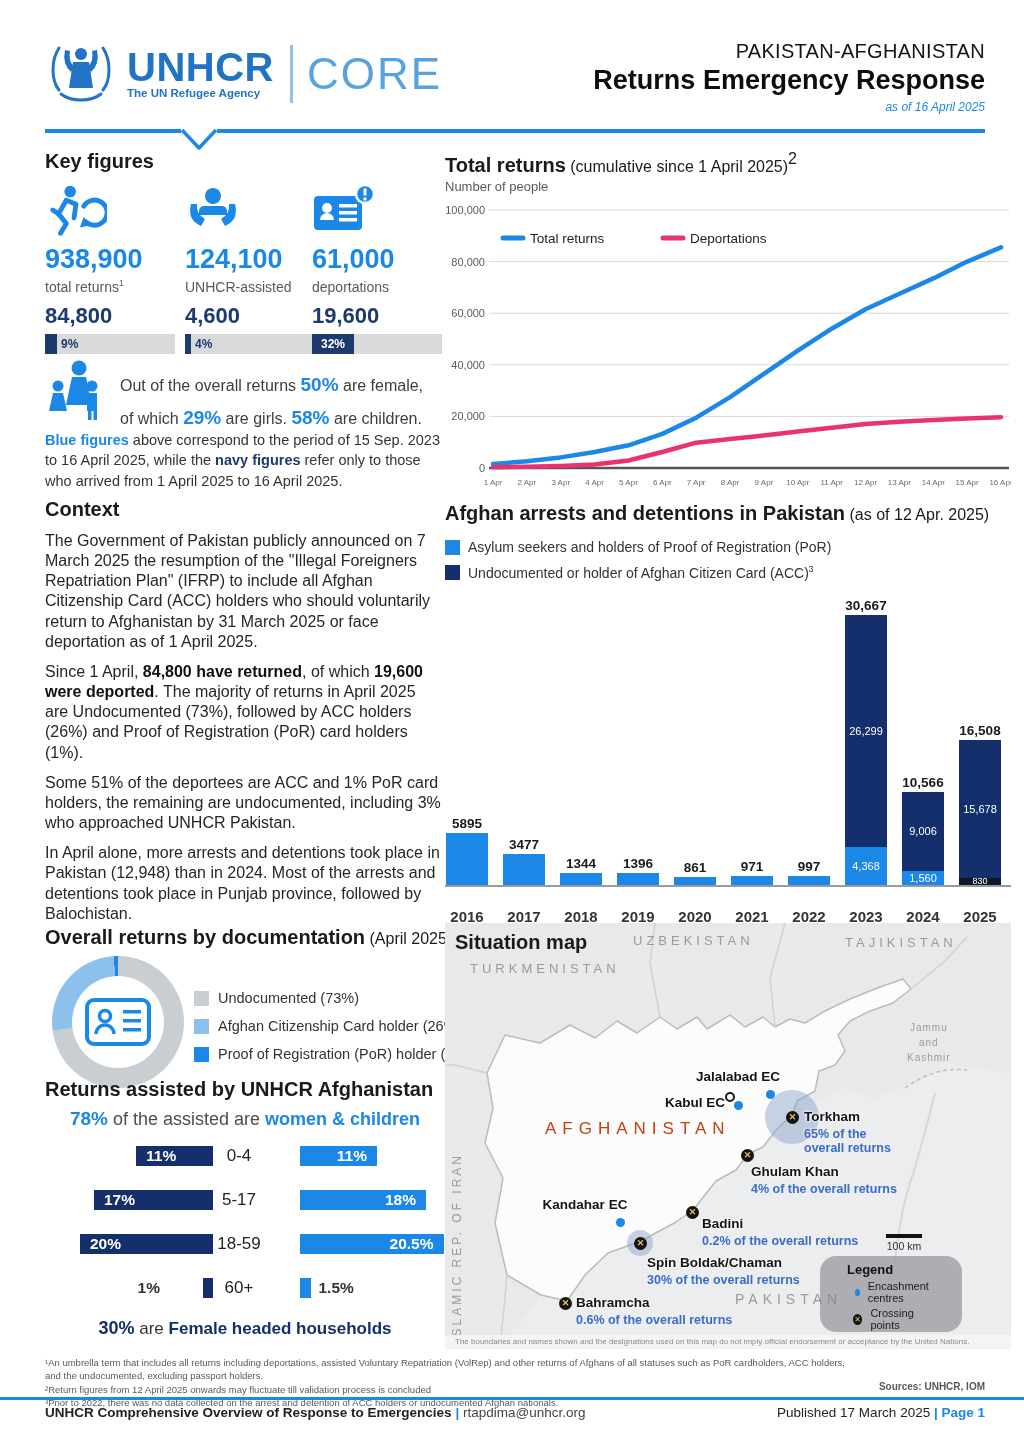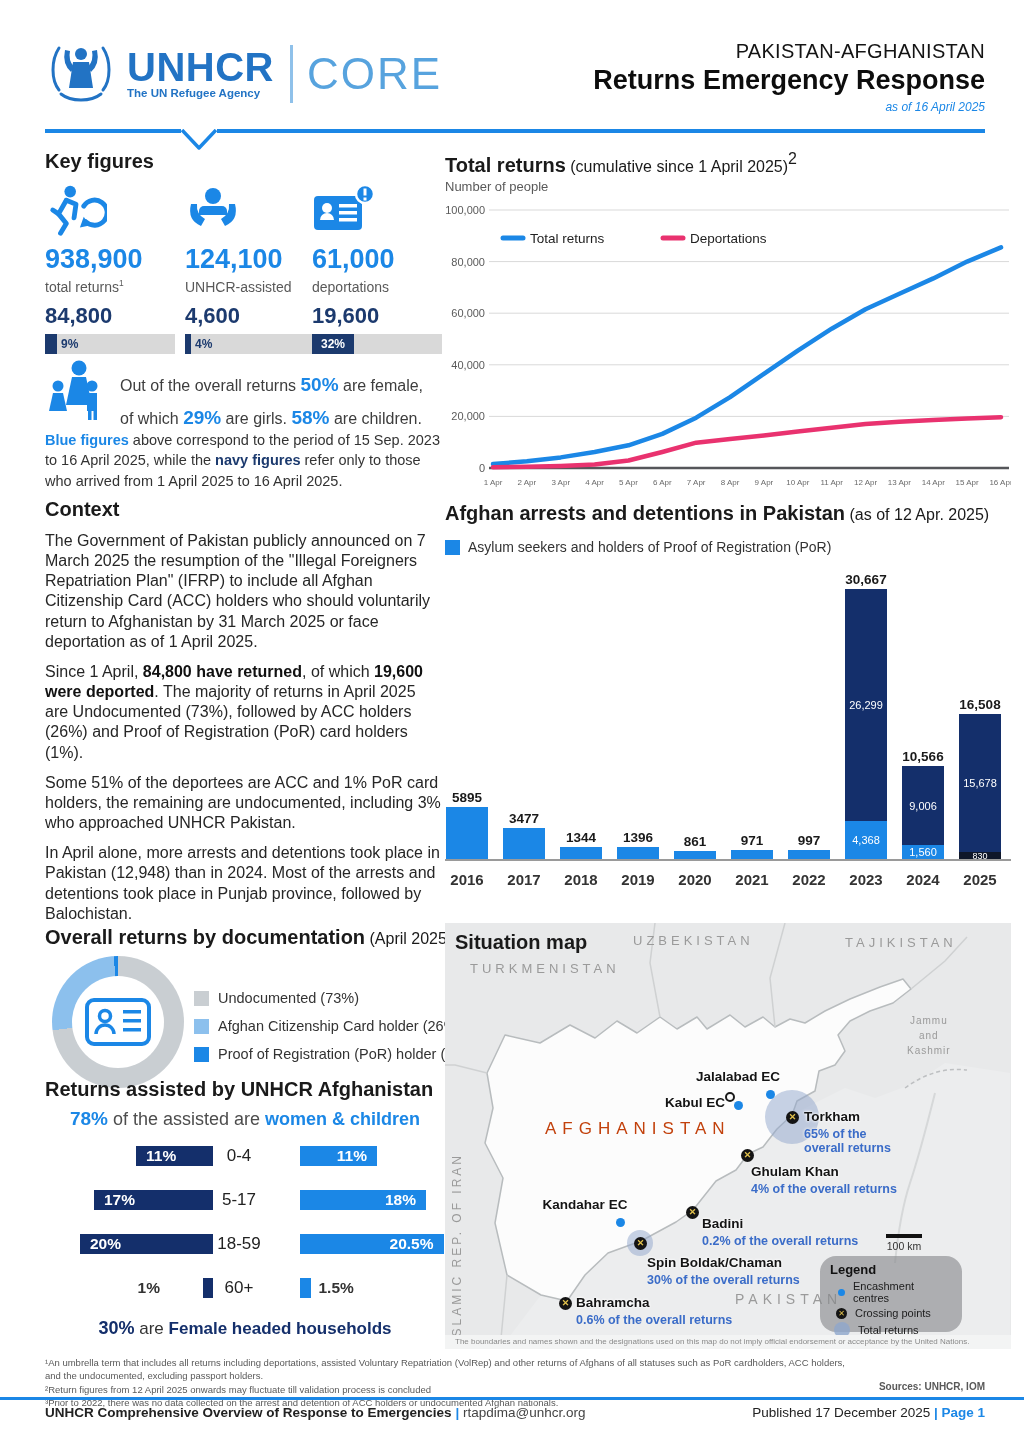--- a/index.html
+++ b/index.html
@@ -54,21 +54,21 @@
   #arrests { position:absolute; left:445px; top:502px; width:566px; }
   .ar-legend { margin-top:14px; }
   .ar-legend-row { display:flex; align-items:center; gap:8px; margin-bottom:9px; }
   .sq { width:15px; height:15px; flex:0 0 15px; }
   .ar-legend-row span.txt { font-size:14px; color:#333; }
   .bars-row { display:flex; align-items:flex-end; gap:15px; height:297px; margin-top:2px;
               border-bottom:2px solid #9a9a9a; padding:0 1px; }
   .bar-col { width:42px; display:flex; flex-direction:column; }
   .bar-total { font-weight:bold; font-size:13.5px; color:#1a1a1a; text-align:center; margin-bottom:2px; white-space:nowrap; }
   .seg { display:flex; align-items:center; justify-content:center; color:#fff; font-size:11px; overflow:hidden; }
-  .years-row { display:flex; gap:15px; padding:10px 1px 0; }
+  .years-row { display:flex; gap:15px; padding:21px 1px 0; }
   .year { width:42px; text-align:center; font-size:15px; font-weight:600; color:#333; }
 
   
   #doc-head { position:absolute; left:45px; top:926px; }
   #donut { position:absolute; left:52px; top:956px; width:132px; height:132px; border-radius:50%; }
   #donut .hole { position:absolute; left:20px; top:20px; width:92px; height:92px; border-radius:50%;
                  background:#fff; display:flex; align-items:center; justify-content:center; }
   .doc-legend { position:absolute; left:194px; top:978px; }
   .doc-legend .row { display:flex; align-items:center; gap:9px; margin-bottom:11px;margin-top:12px; }
   .doc-legend .txt { font-size:14.5px; color:#333; }
@@ -92,31 +92,31 @@
   #ra-foot .navy { color:#142f6b; font-weight:bold; }
   #ra-foot .big { font-size:18px; }
 
   
   #map { position:absolute; left:445px; top:923px; width:566px; height:426px; background:#e8e9ea; overflow:hidden; }
   #map-title { position:absolute; left:10px; top:8px; z-index:5; }
   .country { position:absolute; color:#9a9a9a; letter-spacing:4px; font-size:13px; z-index:3; white-space:nowrap; }
   .country.afg { color:#c2410c; font-size:17px; letter-spacing:6px; }
   .country.pak { letter-spacing:5px; font-size:14px; }
   .country.iran { writing-mode:vertical-rl; transform:rotate(180deg); letter-spacing:3px; font-size:12px; line-height:1.4; }
-  .country.kash { letter-spacing:1px; font-size:10px; line-height:1.5; text-align:center; }
+  .country.kash { letter-spacing:1px; font-size:10px; line-height:1.5; text-align:center;margin-top:7px; }
   .ec-dot { position:absolute; width:9px; height:9px; border-radius:50%; background:#1b87e6; z-index:4; }
   .city-ring { position:absolute; width:10px; height:10px; border-radius:50%; border:2.5px solid #1a1a1a; z-index:4; }
   .cross { position:absolute; width:13px; height:13px; border-radius:50%; background:#141414; color:#e3c24d;
            font-size:9px; font-weight:bold; line-height:13px; text-align:center; z-index:4; }
   .mlabel { position:absolute; font-size:13.5px; font-weight:bold; color:#141414; z-index:4;
             text-shadow:0 0 3px #fff, 0 0 3px #fff; white-space:nowrap; }
   .mpct { position:absolute; font-size:12.5px; font-weight:bold; color:#3a6cc8; z-index:4;
           text-shadow:0 0 3px #eee, 0 0 3px #eee; }
   #map-legend { position:absolute; left:375px; top:333px; width:142px; height:76px; border-radius:16px;
-                background:rgba(134,136,138,0.62); z-index:5; padding:6px 10px; }
+                background:rgba(134,136,138,0.62); z-index:5; padding:6px 27px; }
   #map-legend .lt { font-size:13px; font-weight:bold; color:#111; }
   #map-legend .li { display:flex; align-items:center; gap:8px; margin-top:3px; }
   #map-legend .li .txt { font-size:11px; color:#1c1c1c; }
   .leg-dot { width:7px; height:7px; border-radius:50%; background:#1b87e6; margin-left:8px; }
   .leg-cross { width:11px; height:11px; border-radius:50%; background:#141414; color:#e3c24d; font-size:8px;
                line-height:11px; text-align:center; margin-left:6px; }
   .leg-bubble { width:16px; height:16px; border-radius:50%; background:#8fa6cc; opacity:0.8; margin-left:4px; }
   #map-scale-bar { position:absolute; left:441px; top:311px; width:36px; height:4px; background:#111; z-index:5; }
   #map-scale-txt { position:absolute; left:439px; top:317px; width:40px; font-size:10.5px; color:#333; text-align:center; z-index:5; }
   #map-disc { position:absolute; left:0; right:0; bottom:0; height:14px; background:#f3f4f4;
@@ -308,20 +308,24 @@
 
   <div id="arrests">
     <div class="h2">
       <span>Afghan arrests and detentions in Pakistan</span><span class="light"> (as of 12 Apr. 2025)</span>
     </div>
     <div class="ar-legend">
       <div class="ar-legend-row">
         <div class="sq" id="ar-sq1" style="background: rgb(27, 135, 230);"></div>
         <span class="txt">Asylum seekers and holders of Proof of Registration (PoR)</span>
       </div>
+      <div class="ar-legend-row">
+        <div class="sq" id="ar-sq2" style="background: rgb(20, 47, 107);"></div>
+        <span class="txt"><span>Undocumented or holder of Afghan Citizen Card (ACC)</span><sup>3</sup></span>
+      </div>
     </div>
     <div class="bars-row" id="arrests-bars">
         <div class="bar-col">
           <div class="bar-total">5895</div>
           <div class="seg" style="background: rgb(27, 135, 230); height: 52px;"></div>
         </div>
         <div class="bar-col">
           <div class="bar-total">3477</div>
           <div class="seg" style="background: rgb(27, 135, 230); height: 31px;"></div>
         </div>
@@ -533,17 +537,17 @@
   </div>
   <div id="sources">Sources: UNHCR, IOM</div>
   <div id="footer-rule"></div>
   <div id="footer">
     <div>
       <span class="b">UNHCR Comprehensive Overview of Response to Emergencies</span>
       <span class="blue">|</span>
       <span class="email">rtapdima@unhcr.org</span>
     </div>
     <div>
-      <span>Published 17 December 2025</span>
+      <span>Published 17 March 2025</span>
       <span class="blue">| Page 1</span>
     </div>
   </div>
 </div>
 
 </body></html>

